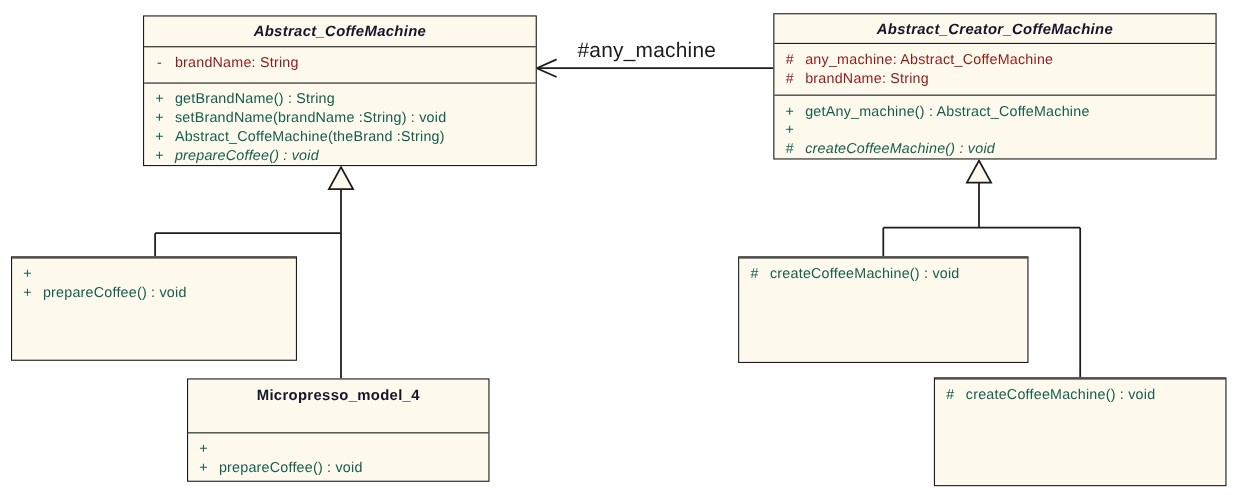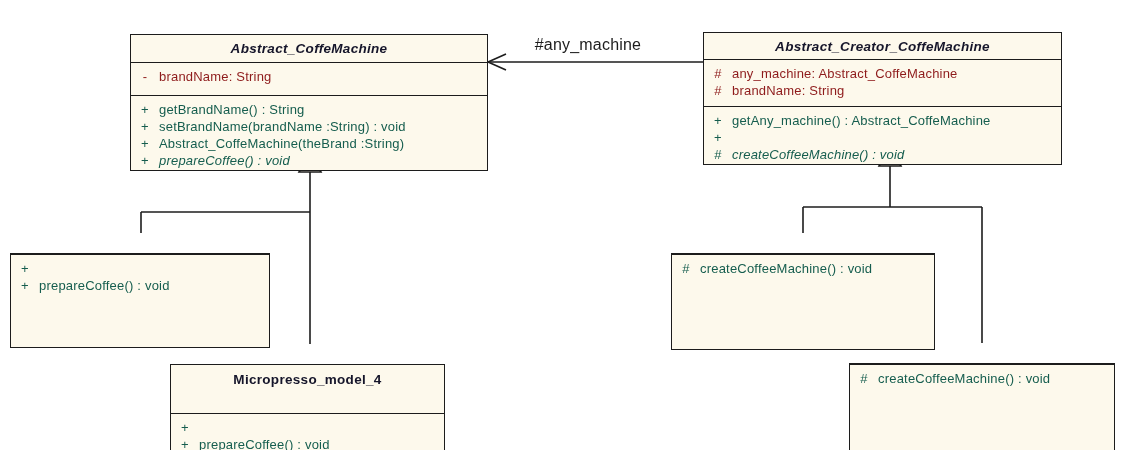--- a/index.html
+++ b/index.html
@@ -31,21 +31,20 @@
     stroke-width: 1.6;
     fill: var(--box-fill, #fdf9ec);
   }
   .uml-class {
     position: absolute;
     box-sizing: border-box;
     background: var(--box-fill, #fdf9ec);
     border: 1.6px solid var(--box-border, #1c1c1c);
     display: flex;
     flex-direction: column;
-    margin-top: 20px;
   }
   .cls-title {
     flex: 0 0 auto;
     display: flex;
     align-items: center;
     justify-content: center;
     font-weight: bold;
     font-size: 13.5px;
     letter-spacing: 0.3px;
     color: var(--title-color, #15152a);
@@ -74,21 +73,21 @@
   }
   .member.attr { color: var(--attribute-color, #8e1b1b); }
   .member.method { color: var(--method-color, #155d4e); }
   .member.italic .mtext { font-style: italic; }
   .assoc-label {
     position: absolute;
     left: 503px;
     top: 36px;
     width: 170px;
     text-align: center;
-    font-size: 16px;
+    font-size: 19px;
     letter-spacing: 0.2px;
     color: var(--label-color, #1c1c1c);
   }
 </style>
 </head>
 <body>
 
 <div class="canvas">
 
   <svg class="connector-layer" viewBox="0 0 1123 450">
@@ -131,21 +130,21 @@
         <span class="vis">+</span>
         <span class="mtext">Abstract_CoffeMachine(theBrand :String)</span>
       </div>
       <div class="member method italic">
         <span class="vis">+</span>
         <span class="mtext">prepareCoffee() : void</span>
       </div>
     </div>
   </div>
 
-  <div class="uml-class abstract" style="left:703px; top:12px; width:359px; height:133px;">
+  <div class="uml-class abstract" style="left:703px; top:12px; width:403px; height:133px;">
     <div class="cls-title" style="height:26px;">Abstract_Creator_CoffeMachine</div>
     <div class="compartment attrs" style="height:48px;">
       <div class="member attr">
         <span class="vis">#</span>
         <span class="mtext">any_machine: Abstract_CoffeMachine</span>
       </div>
       <div class="member attr">
         <span class="vis">#</span>
         <span class="mtext">brandName: String</span>
       </div>

